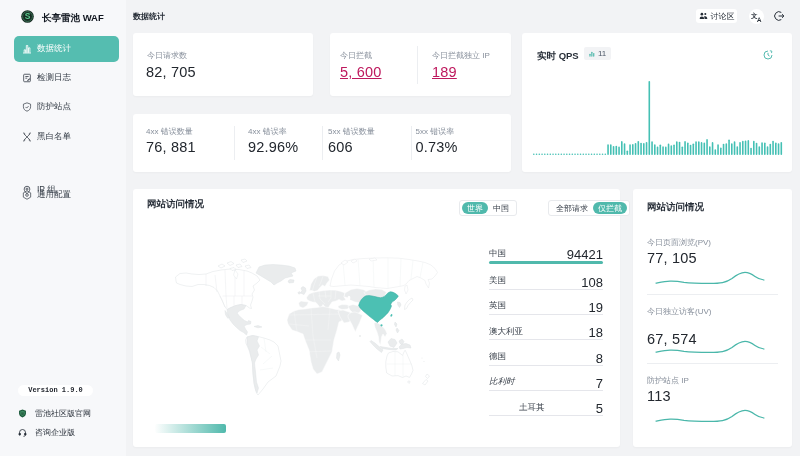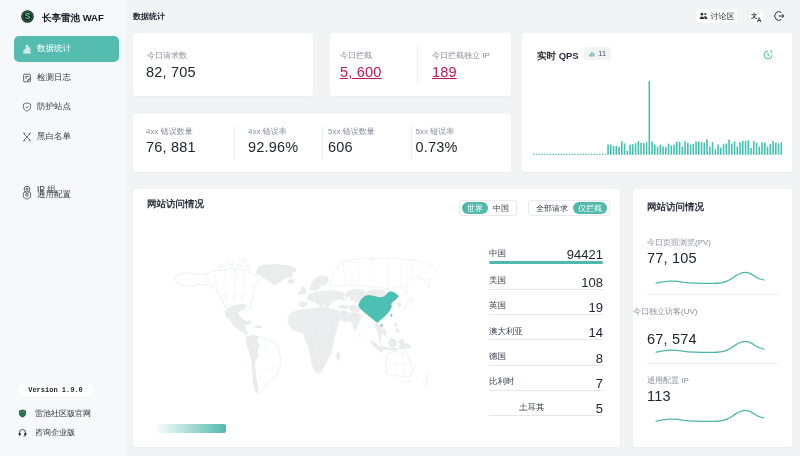--- a/index.html
+++ b/index.html
@@ -286,21 +286,21 @@
       <rect x="255.75" y="110.2" width="1.6" height="11.8" rx="0.8" fill="#44c0b4"></rect>
       <rect x="258.5" y="108.9" width="1.6" height="13.1" rx="0.8" fill="#44c0b4"></rect>
     </svg></div>
 
 <div class="card" style="left:133px; top:189px; width:487px; height:258px;"></div>
 <div class="card-title" style="left:147px; top:198px;">网站访问情况</div>
 <div class="seg" style="left:459px;">
   <span class="on">世界</span>
     <span class="off">中国</span>
 </div>
-<div class="seg" style="left:528px;">
+<div class="seg" style="left:548px;">
   <span class="off">全部请求</span>
     <span class="on">仅拦截</span>
 </div>
 <div class="abs" style="left:173px; top:252px;"><svg width="290" height="155" viewBox="0 0 290 155">
       <path d="M3 29 L2.5 25 L7 21.5 L13 21 L19 22 L26 22.5 L33 22 L40 19.5 L48 18 L57 17 L66 17.5 L74 19 L79 21 L84 24 L87 28 L84 31 L80 34 L81.5 38 L79 42 L80 45 L79 49 L77.5 53 L78.5 56.5 L76.5 56 L73 53.5 L68 52.5 L63 53.5 L58 55.5 L54 57.5 L51.5 54 L49.5 49 L47 44 L44.5 39 L41 35.5 L36.5 33.5 L31 32.5 L25 32.5 L19 34.5 L13 34 L7 32.5 L3.5 31 Z" fill="#ffffff" stroke="#dfe2e4" stroke-width="0.5" stroke-linejoin="round"></path>
       <path d="M33 22 L33 34 M49.5 44 L79 44 M42 23 L44 40 M52 18 L53 44 M62 17.5 L62 44 M71 18.5 L71 44 M53 44 L54 56 M61 44 L61 54 M69 44 L69 52.5 M47 44 L52 55" stroke="#e4e7e9" stroke-width="0.45" fill="none" opacity="0.9"></path>
       <path d="M62 18 L65 22 L63.5 27 L60.5 23 Z" fill="#ffffff" stroke="#e5e8ea" stroke-width="0.5"></path>
       <path d="M45 14 L49 12 L52 14 L48 16 Z" fill="#ffffff" stroke="#dfe2e4" stroke-width="0.5" stroke-linejoin="round"></path>
       <path d="M54 11 L58 9.5 L61 11.5 L57 13.5 Z" fill="#ffffff" stroke="#dfe2e4" stroke-width="0.5" stroke-linejoin="round"></path>
       <path d="M63 13 L67 12 L69 14.5 L65 15.5 Z" fill="#ffffff" stroke="#dfe2e4" stroke-width="0.5" stroke-linejoin="round"></path>
@@ -366,43 +366,43 @@
 <div class="crow-nm" style="top:247.5px;">中国</div>
 <div class="crow-vl" style="top:247px; right:197px;">94421</div>
 <div class="crow-ln" style="top:261px; height:2.5px; background:#50b9ac; border-radius:2px;"></div>
 <div class="crow-nm" style="top:275px;">美国</div>
 <div class="crow-vl" style="top:274.5px; right:197px;">108</div>
 <div class="crow-ln" style="top:288.5px;"></div>
 <div class="crow-nm" style="top:300.4px;">英国</div>
 <div class="crow-vl" style="top:299.9px; right:197px;">19</div>
 <div class="crow-ln" style="top:313.8px;"></div>
 <div class="crow-nm" style="top:325.7px;">澳大利亚</div>
-<div class="crow-vl" style="top:325.2px; right:197px;">14</div>
+<div class="crow-vl" style="top:325.2px; right:197px;">18</div>
 <div class="crow-ln" style="top:339.1px;"></div>
 <div class="crow-nm" style="top:351px;">德国</div>
 <div class="crow-vl" style="top:350.5px; right:197px;">8</div>
 <div class="crow-ln" style="top:364.5px;"></div>
-<div class="crow-nm" style="top:376.4px;">比利时</div>
+<div class="crow-nm" style="top:376.4px;font-style:italic;">比利时</div>
 <div class="crow-vl" style="top:375.9px; right:197px;">7</div>
 <div class="crow-ln" style="top:389.8px;"></div>
 <div class="crow-nm" style="top:401.7px;margin-left:30px;">土耳其</div>
 <div class="crow-vl" style="top:401.2px; right:197px;">5</div>
 <div class="crow-ln" style="top:415.1px;"></div>
 
 <div class="card" style="left:633px; top:189px; width:159px; height:258px;"></div>
 <div class="card-title" style="left:647px; top:200.5px;">网站访问情况</div>
 <div class="lab" style="left:647px; top:236.5px;">今日页面浏览(PV)</div>
 <div class="num" style="left:647px; top:250px;">77, 105</div>
 <svg class="abs spark" style="left:648px; top:268px;" width="120" height="16" viewBox="0 0 120 16">
     <path d="M8 15.2 C13 14.2, 17 13.3, 22 13.1 C28 12.9, 32 13.6, 36 14.4 C44 15.4, 52 15.4, 62 15.4 C72 15.4, 78 14.8, 84 10.5 C88 7.2, 92 4.4, 97 4.3 C101 4.3, 104 6.2, 107 8.4 C110.5 10.9, 113.5 11.6, 116 12" fill="none" stroke="#4ab7aa" stroke-width="1.2" stroke-linecap="round"></path>
   </svg>
 <div class="abs" style="left:647px; top:294px; width:131px; height:1px; background:#eceef1;"></div>
-<div class="lab" style="left:633px; top:305.5px;">今日独立访客(UV)</div>
+<div class="lab" style="left:647px; top:305.5px;">今日独立访客(UV)</div>
 <div class="num" style="left:647px; top:331px;">67, 574</div>
 <svg class="abs spark" style="left:648px; top:337px;" width="120" height="16" viewBox="0 0 120 16">
     <path d="M8 15.2 C13 14.2, 17 13.3, 22 13.1 C28 12.9, 32 13.6, 36 14.4 C44 15.4, 52 15.4, 62 15.4 C72 15.4, 78 14.8, 84 10.5 C88 7.2, 92 4.4, 97 4.3 C101 4.3, 104 6.2, 107 8.4 C110.5 10.9, 113.5 11.6, 116 12" fill="none" stroke="#4ab7aa" stroke-width="1.2" stroke-linecap="round"></path>
   </svg>
 <div class="abs" style="left:647px; top:363px; width:131px; height:1px; background:#eceef1;"></div>
-<div class="lab" style="left:647px; top:374.5px;">通用配置 IP</div>
+<div class="lab" style="left:647px; top:374.5px;">防护站点 IP</div>
 <div class="num" style="left:647px; top:388px;">113</div>
 <svg class="abs spark" style="left:648px; top:406px;" width="120" height="16" viewBox="0 0 120 16">
     <path d="M8 15.2 C13 14.2, 17 13.3, 22 13.1 C28 12.9, 32 13.6, 36 14.4 C44 15.4, 52 15.4, 62 15.4 C72 15.4, 78 14.8, 84 10.5 C88 7.2, 92 4.4, 97 4.3 C101 4.3, 104 6.2, 107 8.4 C110.5 10.9, 113.5 11.6, 116 12" fill="none" stroke="#4ab7aa" stroke-width="1.2" stroke-linecap="round"></path>
   </svg>
 
 </body></html>

